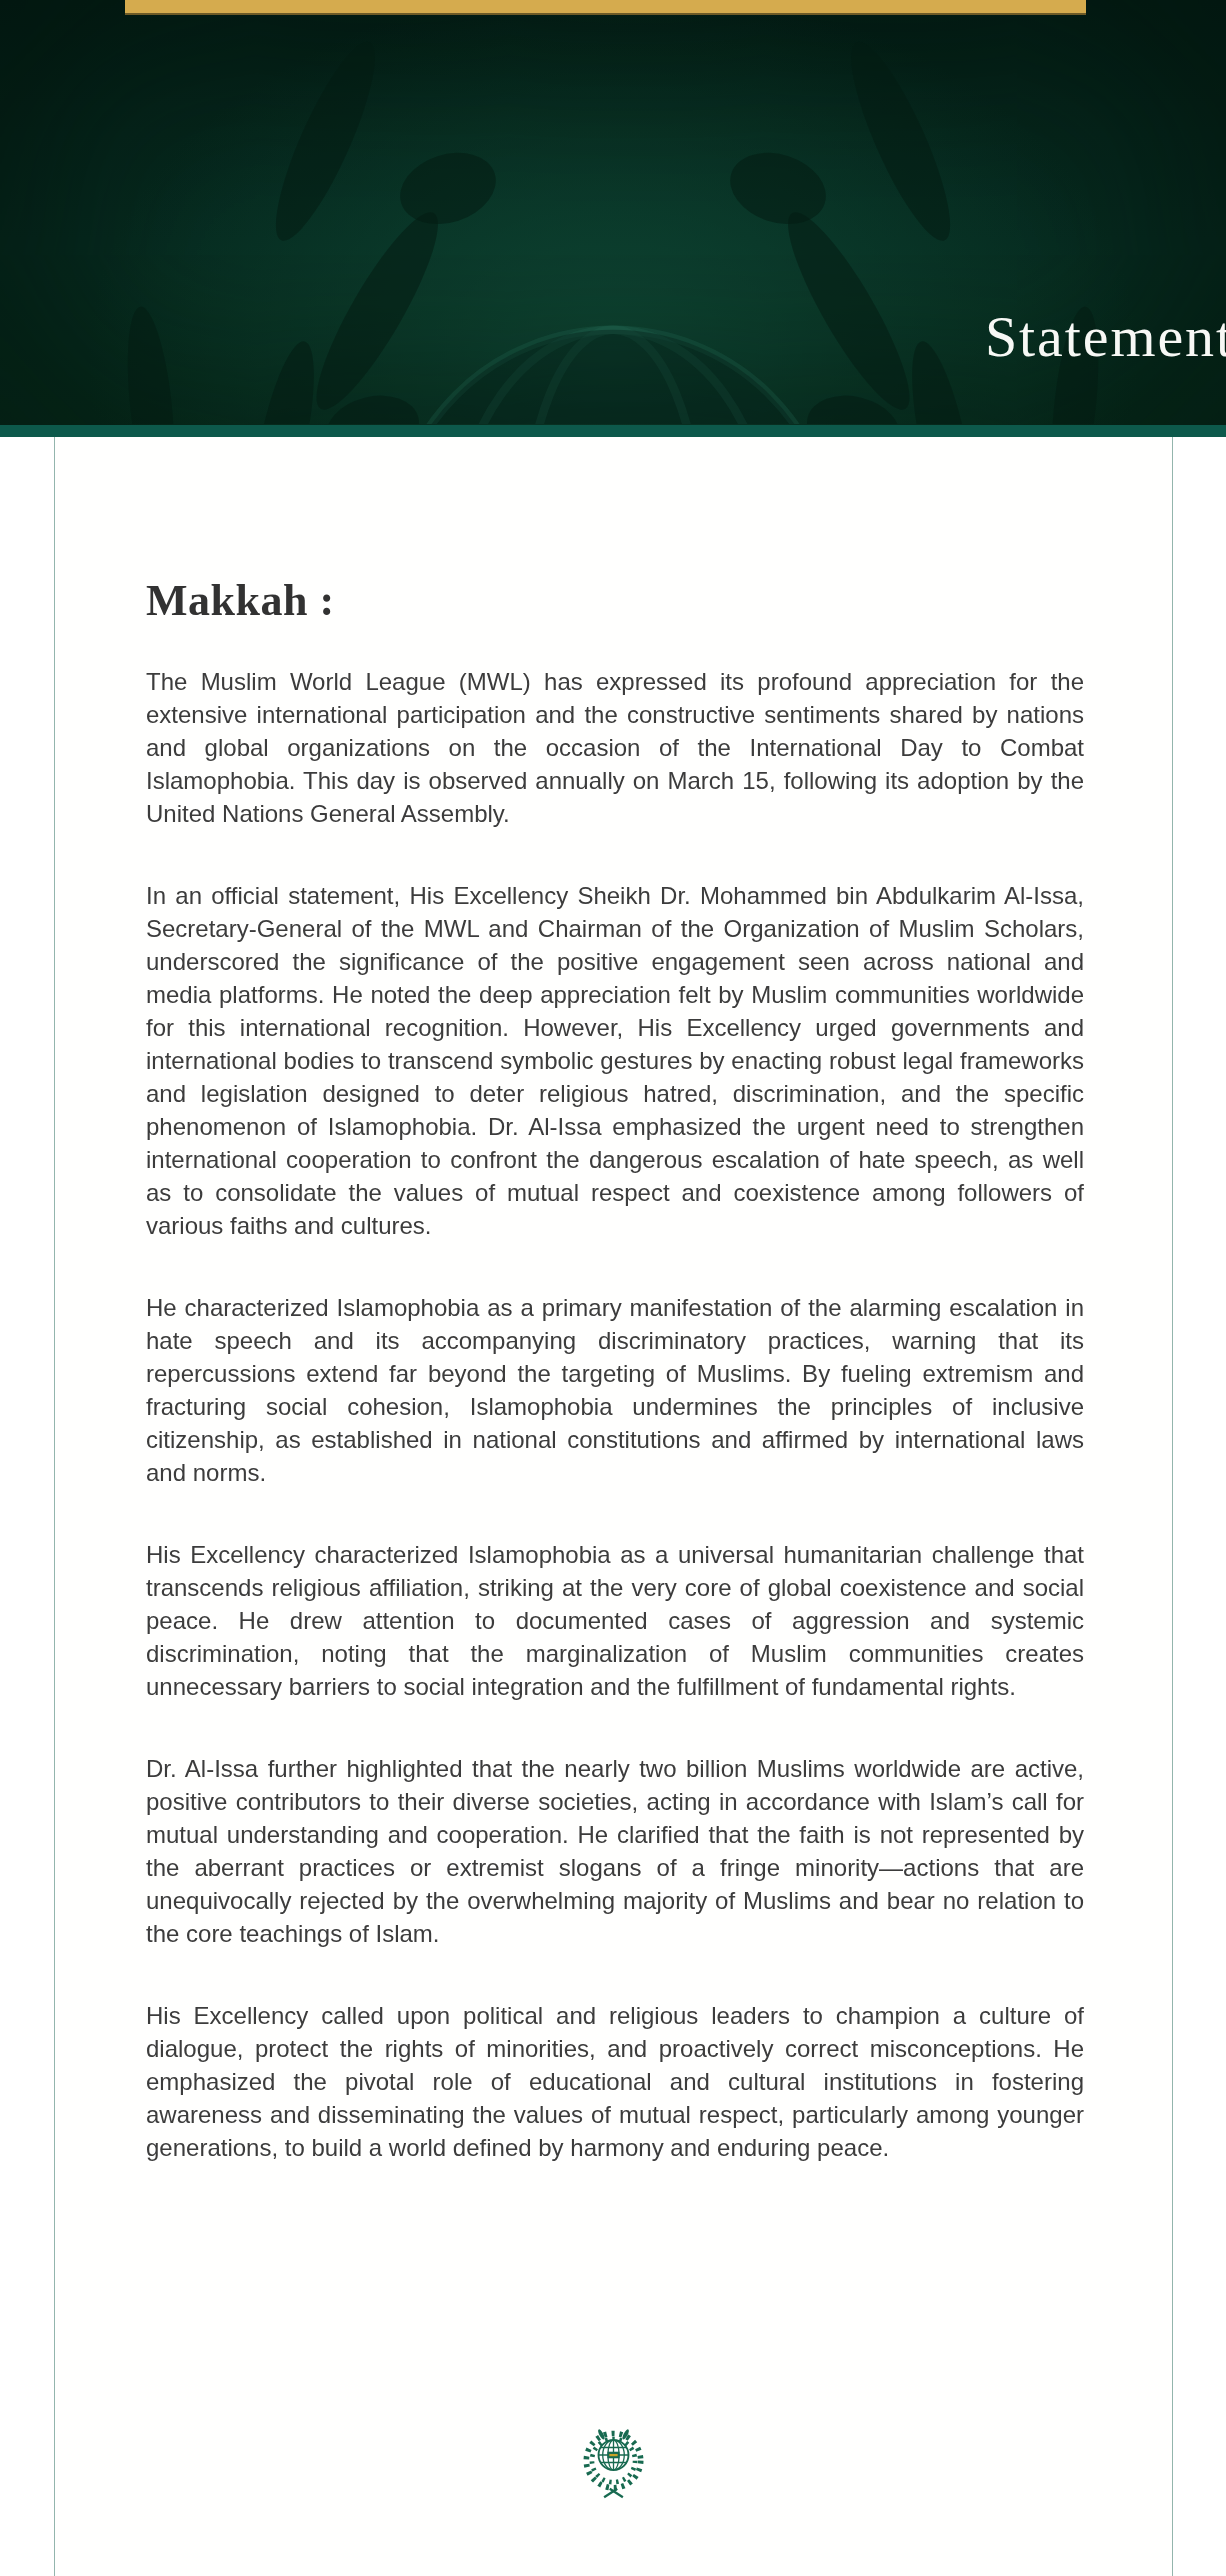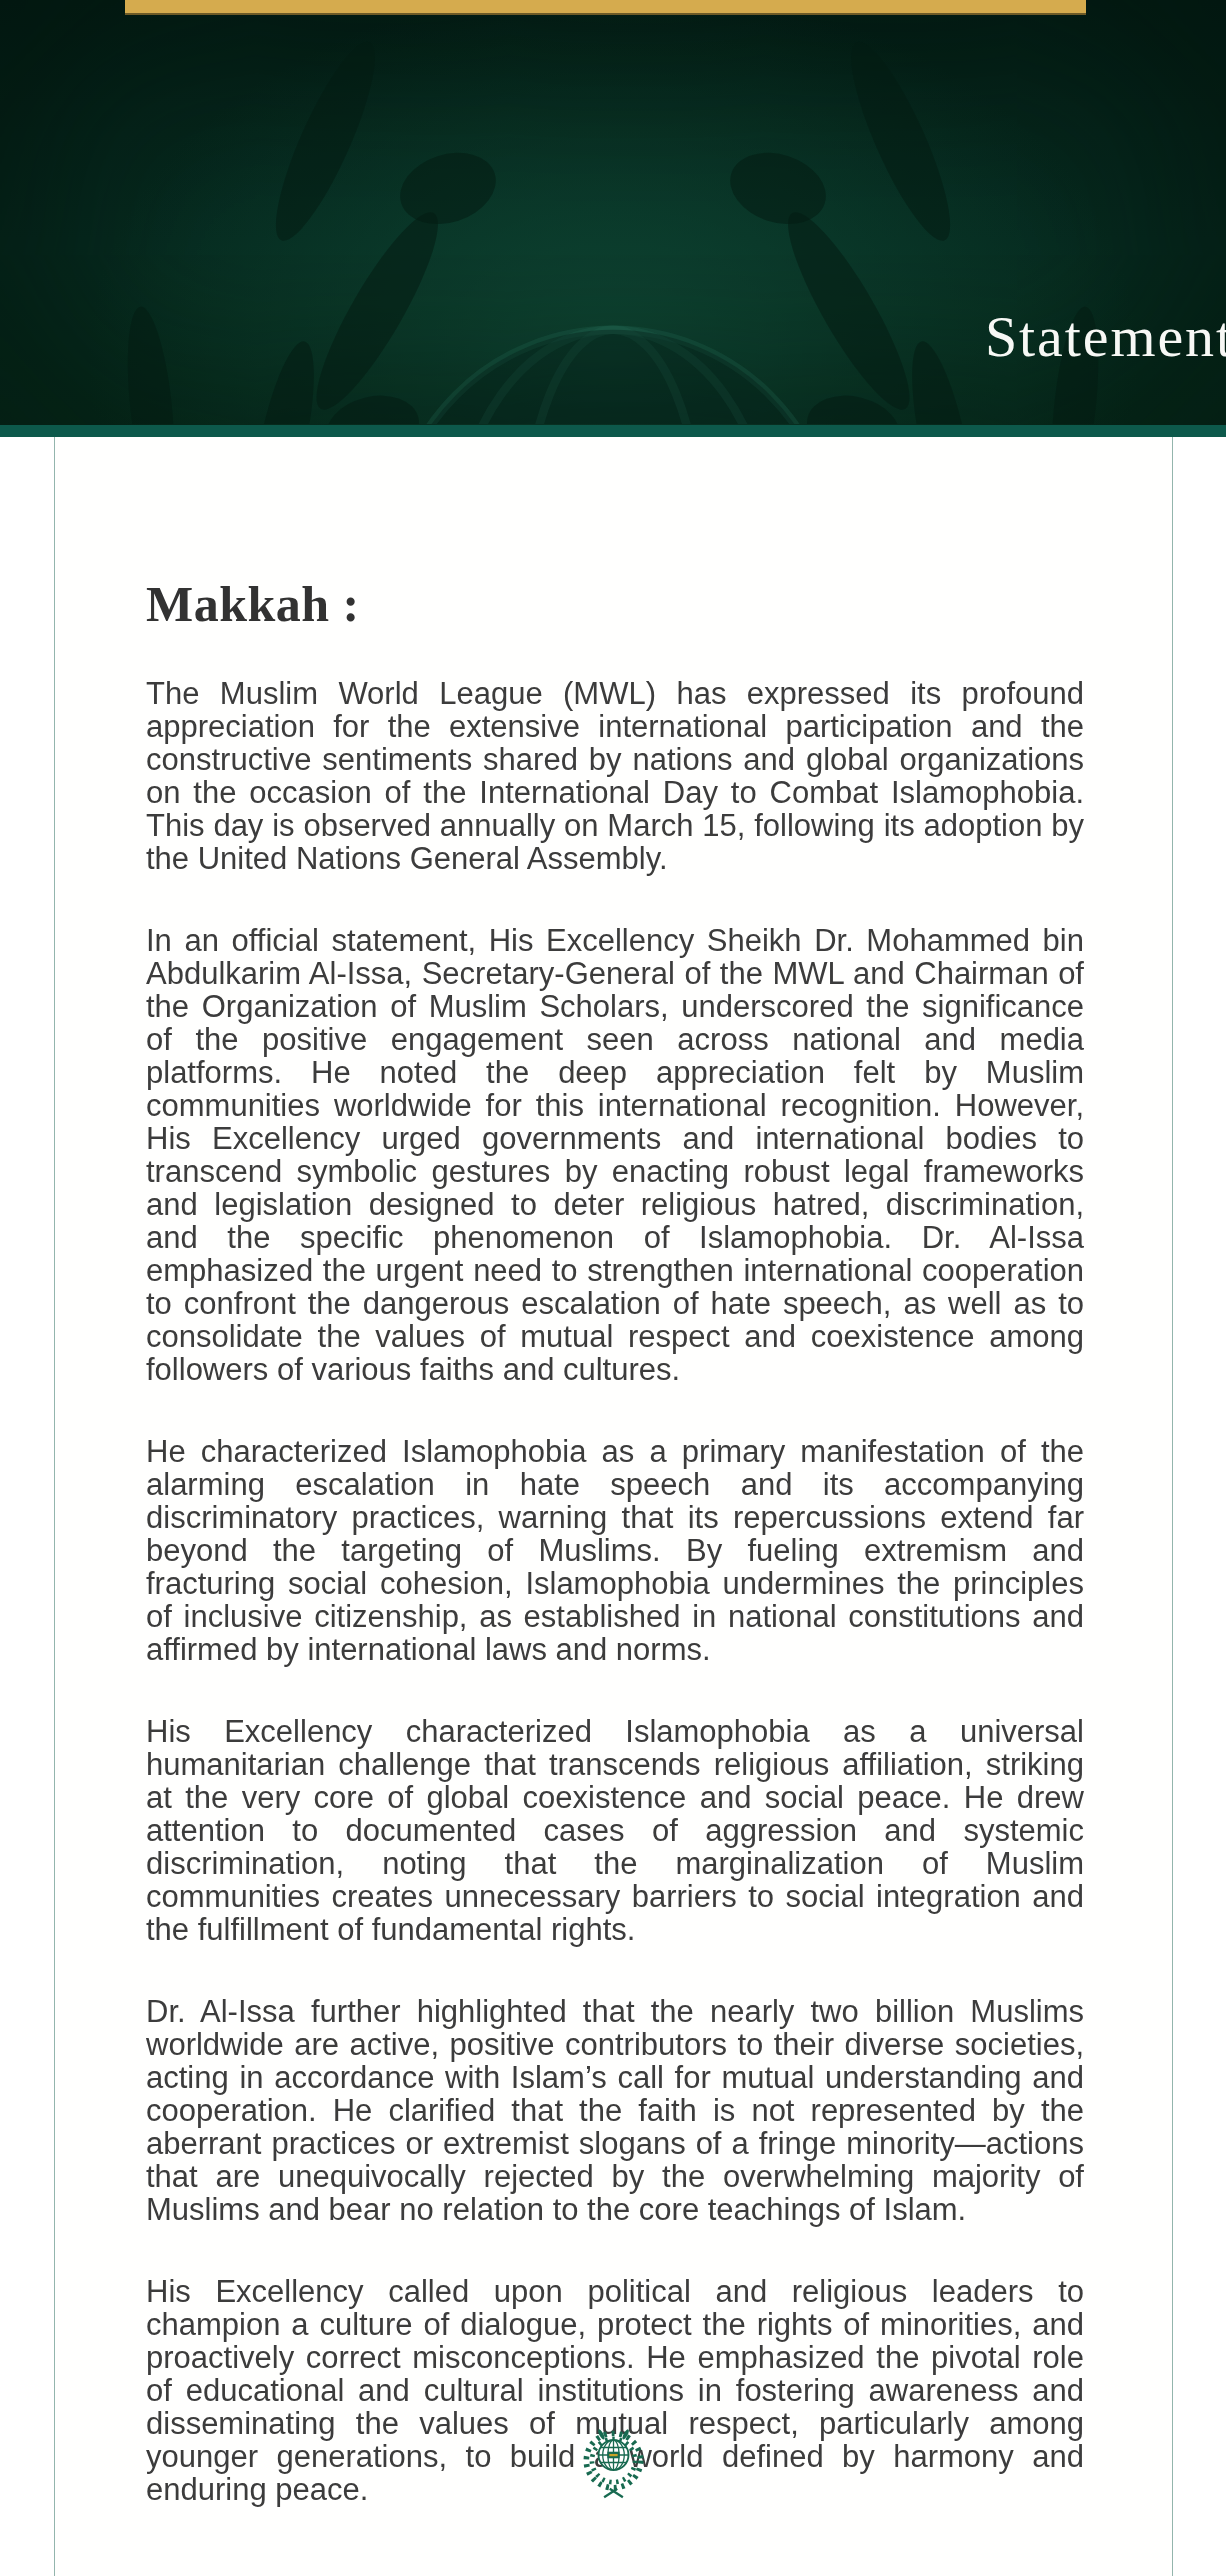--- a/index.html
+++ b/index.html
@@ -17,24 +17,24 @@
             background:#d5ab4e;border-bottom:2.8px solid #6d5a27;}
   .hero-title{position:absolute;left:0;top:298px;width:100%;margin:8px;text-align:right;
               font-family:"Liberation Serif",serif;font-weight:400;font-size:58px;line-height:62px;
               color:#f7f8f5;letter-spacing:1.9px;}
   .hero-strip{position:absolute;left:0;bottom:0;width:100%;height:12.3px;background:#0d594b;}
 
   
   .card{position:absolute;left:54px;top:437px;width:1119px;height:2160px;box-sizing:border-box;
         background:#fffffe;border:0.9px solid #93b5ad;border-top:none;}
   .location{position:absolute;left:91px;top:138px;margin:0;
-            font-family:"Liberation Serif",serif;font-weight:700;font-size:50px;
+            font-family:"Liberation Serif",serif;font-weight:700;font-size:44px;
             color:#323232;letter-spacing:0.5px;}
   .content{position:absolute;left:91px;top:224px;width:938px;}
-  .content p{margin:16px 0 49px 0;font-size:31px;line-height:33px;color:#3c3c3c;
+  .content p{margin:4px 0 49px 0;font-size:24px;line-height:33px;color:#3c3c3c;
              text-align:justify;}
 
   
   .logo{position:absolute;left:0;top:1986px;width:100%;
         display:flex;justify-content:center;align-items:center;gap:15px;}
   .logo-text{display:flex;flex-direction:column;align-items:center;}
   .logo-arabic{font-family:"DejaVu Sans",sans-serif;direction:rtl;font-size:31px;line-height:43px;
                color:#4f4f4f;}
   .logo-english{margin-top:4.7px;font-family:"Liberation Serif",serif;font-weight:700;font-size:16px;
                 letter-spacing:2.8px;color:#474747;white-space:nowrap;}

